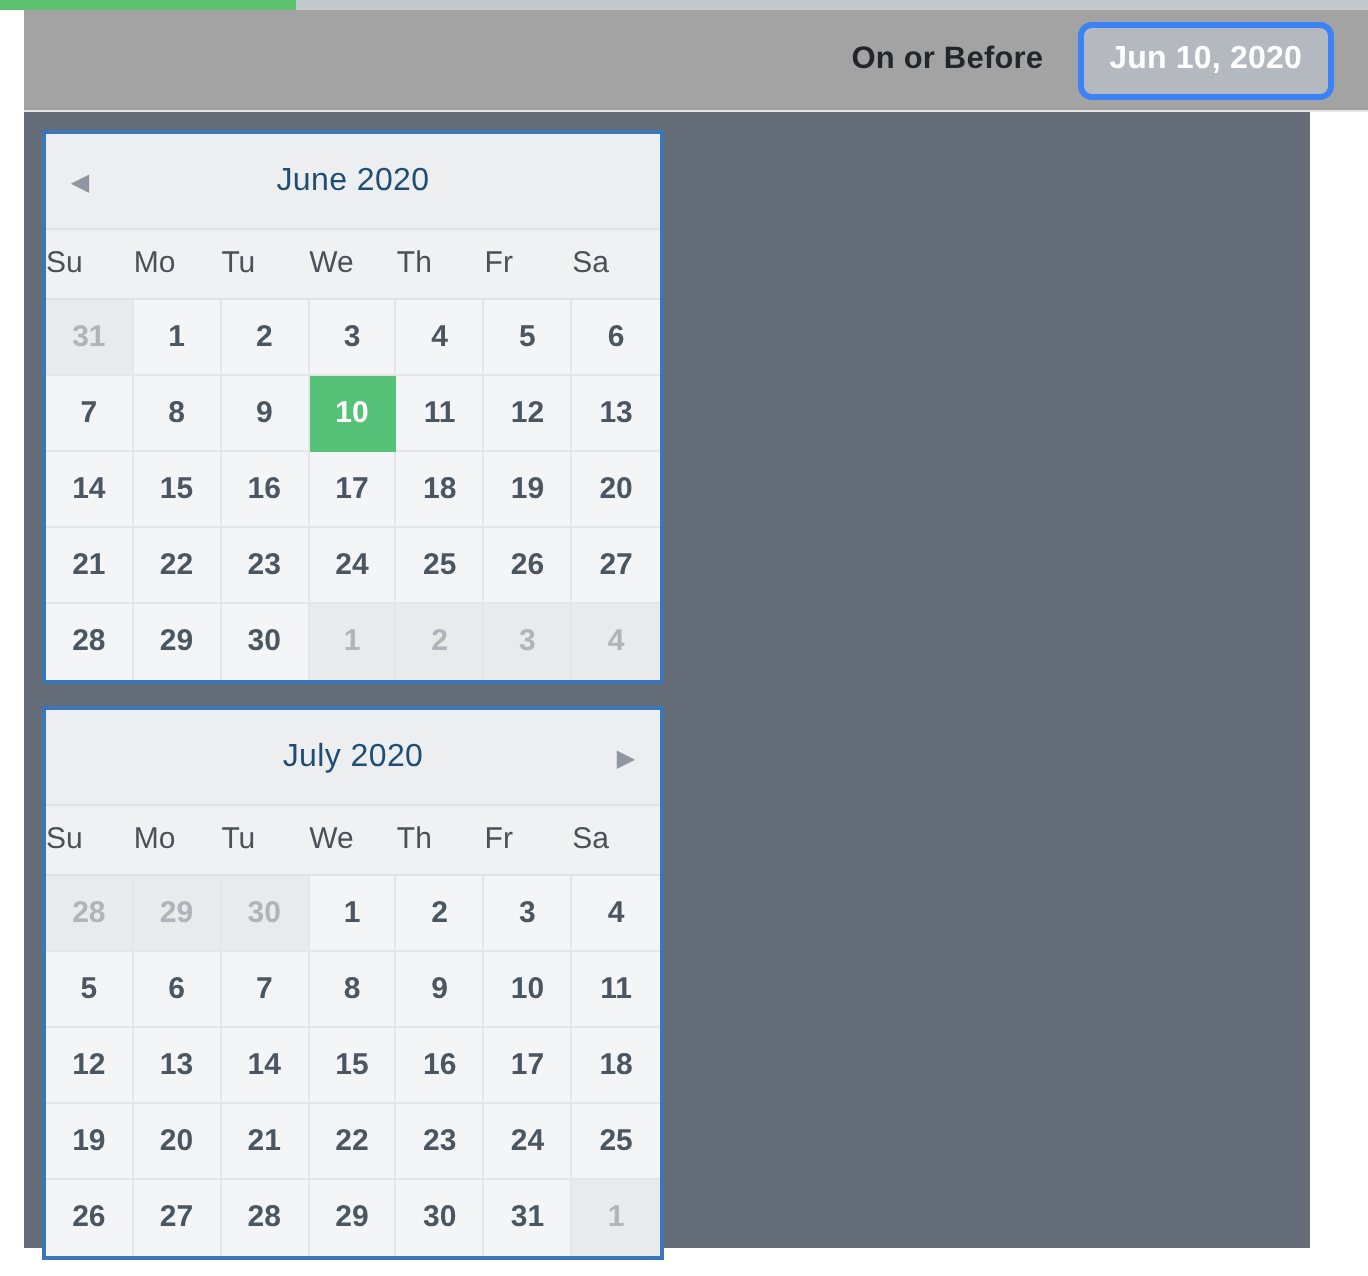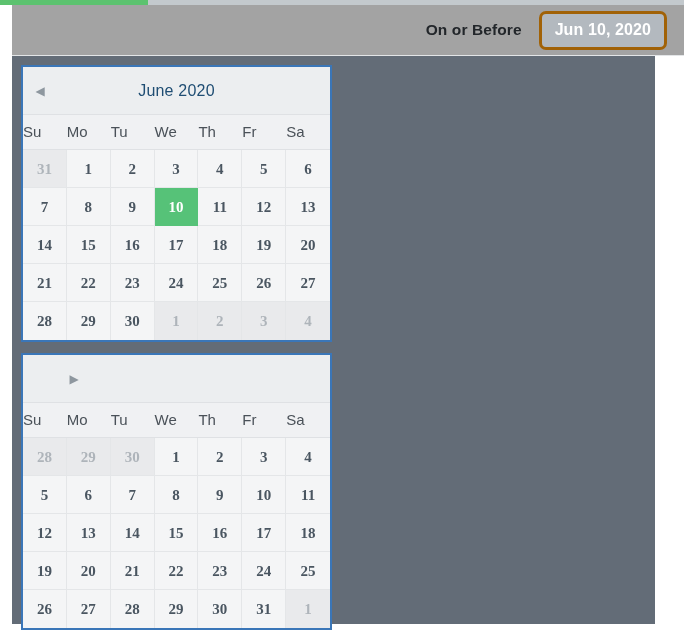--- a/index.html
+++ b/index.html
@@ -47,21 +47,21 @@
     font-weight: bold;
     color: #22262a;
     letter-spacing: 0.1px;
     margin-right: 17px;
   }
   #date-value-button {
     font-size: 16px;
     font-weight: bold;
     color: #ffffff;
     background: #b3b9bf;
-    border: 3px solid #a16207;
+    border: 3px solid #3b82f6;
     border-radius: 7px;
     padding: 6px 13px 7px 13px;
     line-height: 20px;
     cursor: pointer;
     letter-spacing: 0.1px;
     box-sizing: border-box;
   }
 
   
   #calendar-backdrop {
@@ -124,21 +124,20 @@
   }
   .weekday {
     font-size: 15px;
     color: #4a5158;
     padding: 8px 0 9px 0;
   }
 
   .week {
     display: grid;
     grid-template-columns: repeat(7, 1fr);
-    font-family: Liberation Serif, serif;
   }
   .day {
     height: 38px;
     line-height: 38px;
     text-align: center;
     font-size: 15px;
     font-weight: bold;
     color: #4a5661;
     background: #f4f5f6;
     border-right: 1px solid #e4e6e8;
@@ -233,20 +232,21 @@
         <div class="day">30</div>
         <div class="day muted">1</div>
         <div class="day muted">2</div>
         <div class="day muted">3</div>
         <div class="day muted">4</div>
       </div>
     </div>
   <div class="calendar" id="calendar-july">
       <div class="cal-header">
         <div class="nav-arrow blank">◀</div>
+        <div class="cal-title">July 2020</div>
         <div class="nav-arrow">▶</div>
       </div>
       <div class="weekdays">
         <div class="weekday">Su</div>
         <div class="weekday">Mo</div>
         <div class="weekday">Tu</div>
         <div class="weekday">We</div>
         <div class="weekday">Th</div>
         <div class="weekday">Fr</div>
         <div class="weekday">Sa</div>

